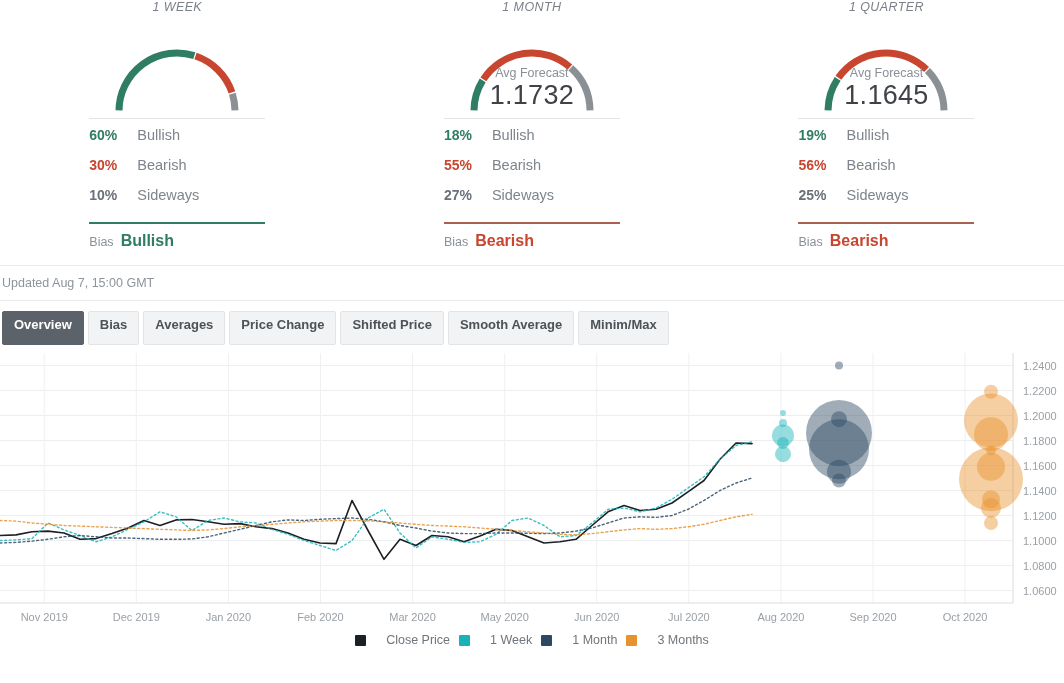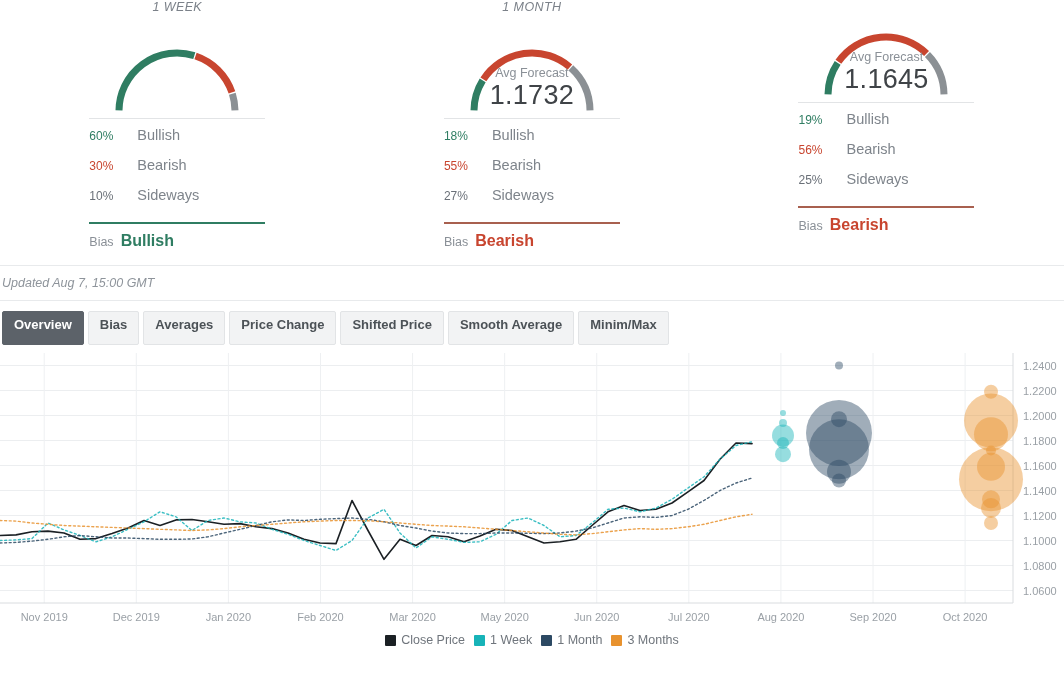--- a/index.html
+++ b/index.html
@@ -22,52 +22,52 @@
   .gauge-wrap{height:98px;position:relative;}
   .gauge-wrap svg{display:block;margin:0 auto;}
   .gauge-center{
     position:absolute;left:0;right:0;top:50px;text-align:center;pointer-events:none;
   }
   .gauge-label{font-size:12.5px;color:#8a9097;line-height:14px;}
   .gauge-value{font-size:27px;color:#3f4347;line-height:30px;letter-spacing:.3px;}
   .divider{height:1px;background:#e2e4e6;margin:4px 12px 0 12px;}
   .stats{padding:8px 0 0 0;}
   .stat{display:flex;align-items:baseline;height:30px;padding-left:12px;}
-  .stat .pct{font-weight:normal;font-size:12px;width:42px;}
+  .stat .pct{font-weight:bold;font-size:14px;width:42px;}
   .stat .nm{font-size:14.5px;color:#7e848b;padding-left:6px;}
   .pct.bull{color:#2f7d62;}
   .pct.bear{color:#c8452f;}
   .pct.side{color:#6a7078;}
   .bias-rule{height:2px;margin:5px 12px 0 12px;}
   .bias-line{display:flex;align-items:baseline;padding:8px 0 0 12px;}
   .bias-lbl{font-size:12.5px;color:#8a9097;}
   .bias-val{font-size:16px;font-weight:bold;padding-left:7px;}
   .bias-val.bullish{color:#2f7d62;}
   .bias-val.bearish{color:#c8452f;}
   
   .sep{height:1px;background:#e8eaec;width:1064px;}
-  .updated{font-size:12.5px;color:#8e949b;padding:10px 0 0 2px;height:24px;font-style:italic;}
+  .updated{font-size:12.5px;color:#8e949b;padding:10px 0 0 2px;height:24px;}
   
   .tabbar{display:flex;gap:4px;padding:10px 0 0 2px;height:34px;}
   .tab{
     background:#f2f3f4;border:1px solid #e2e4e6;color:#4c5257;
     font-size:13px;font-weight:bold;padding:5px 11px 17px 11px;
     border-radius:2px;line-height:15px;cursor:pointer;white-space:nowrap;
   }
   .tab.active{background:#5c6269;border-color:#5c6269;color:#ffffff;}
   
   .chart-box{position:relative;width:849px;height:310px;}
   .chart-box svg{display:block;}
   .axis-txt{font-size:11px;fill:#9aa0a6;font-family:"Liberation Sans", sans-serif;}
   .legend{
     position:absolute;left:0;top:288px;width:1064px;
     display:flex;justify-content:center;align-items:center;gap:9px;
     font-size:12.5px;color:#6f757c;
   }
-  .lg-item{display:flex;align-items:center;gap:5px;}
+  .lg-item{display:flex;align-items:center;gap:20px;}
   .lg-sw{width:11px;height:11px;display:inline-block;border-radius:1px;}
 </style>
 </head>
 <body>
 
 <div class="gauge-row">
 
   <div class="gauge-card">
     <div class="gauge-inner">
       <div class="period-title">1 WEEK</div>
@@ -137,20 +137,21 @@
       <div class="bias-rule" id="rule-1" style="background: rgb(168, 96, 79);"></div>
       <div class="bias-line">
         <span class="bias-lbl">Bias</span>
         <span class="bias-val bearish">Bearish</span>
       </div>
     </div>
   </div>
 
   <div class="gauge-card">
     <div class="gauge-inner">
+      <div class="period-title">1 QUARTER</div>
       <div class="gauge-wrap">
         <svg width="200" height="98" viewBox="0 0 200 98">
           <g id="arc-2">
               <path d="M 42.00350896461772 94.3620128662555 A 58 58 0 0 1 51.673626925385236 62.928803180218715" stroke="#2f7d62" stroke-width="7" fill="none"></path>
               <path d="M 52.39083085170787 61.87346965030432 A 58 58 0 0 1 140.55858706756314 53.53916287527589" stroke="#c8452f" stroke-width="7" fill="none"></path>
               <path d="M 141.46083712472415 54.441412932436926 A 58 58 0 0 1 157.9964910353823 94.36201286625553" stroke="#8b9094" stroke-width="7" fill="none"></path>
             </g>
         </svg>
         <div class="gauge-center">
           <div class="gauge-label">Avg Forecast</div>

